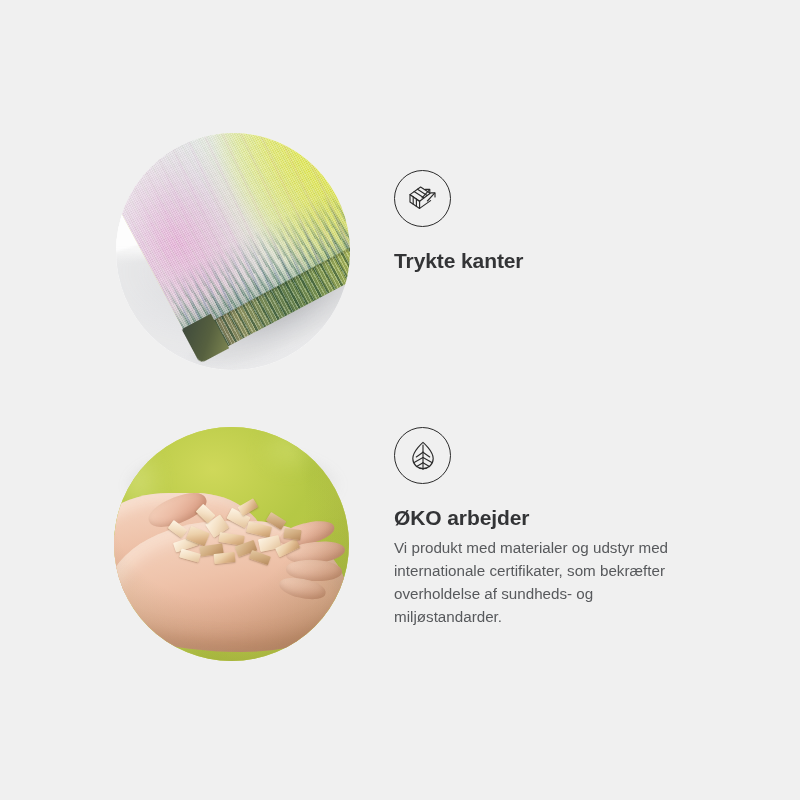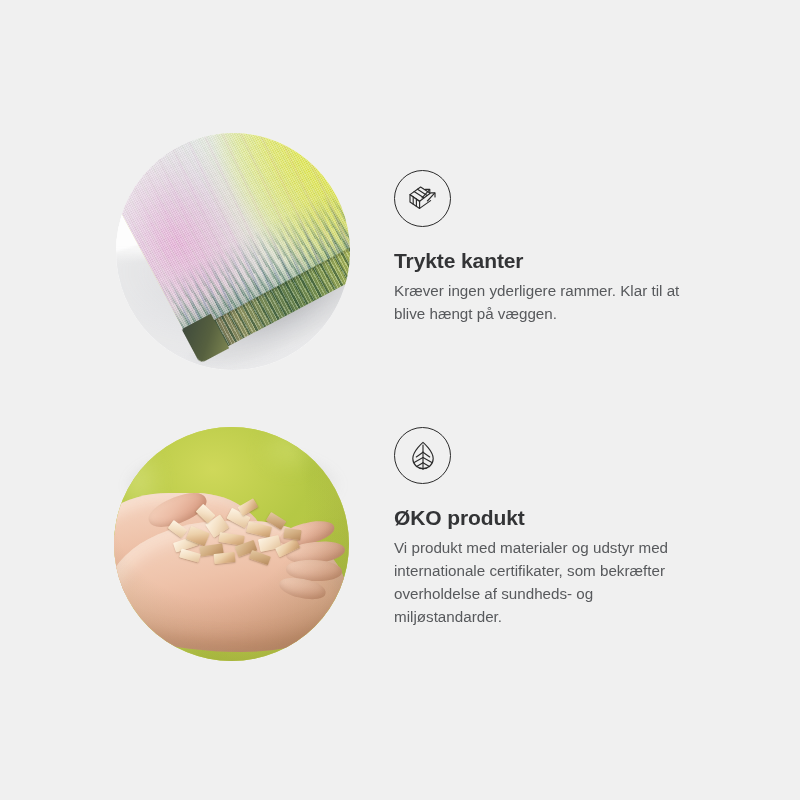--- a/index.html
+++ b/index.html
@@ -451,22 +451,20 @@
             <path d="M13.6 26.4 L24.6 18.6"></path>
 
             <path d="M16.0 15.8 L23.4 7.8"></path>
             <path d="M19.4 7.4 L23.8 7.4 L23.8 11.6"></path>
             <path d="M21.4 19.0 L28.6 11.2"></path>
             <path d="M24.8 10.8 L29.0 10.8 L29.0 15.0"></path>
           </g>
         </svg>
       </div>
       <div class="feature-title">Trykte kanter</div>
-      <div class="feature-desc">Kræver ingen yderligere rammer.  Klar til at
-blive hængt på væggen.</div>
     </div>
   </div>
 
   <div class="feature-row" id="row-2">
 
     <div class="media-wrap" id="media-2">
       <div class="photo-eco">
         <div class="grass-blur"></div>
 
         <div class="hands">
@@ -518,21 +516,21 @@
             <path d="M17 13.2 L10.3 18.0"></path>
             <path d="M17 18.6 L8.1 23.6"></path>
             <path d="M17 23.8 L10.6 27.6"></path>
 
             <path d="M17 13.2 L23.7 18.0"></path>
             <path d="M17 18.6 L25.9 23.6"></path>
             <path d="M17 23.8 L23.4 27.6"></path>
           </g>
         </svg>
       </div>
-      <div class="feature-title">ØKO produkt</div>
+      <div class="feature-title">ØKO arbejder</div>
       <div class="feature-desc">Vi produkt med materialer og udstyr med
 internationale certifikater, som bekræfter
 overholdelse af sundheds- og
 miljøstandarder.</div>
     </div>
   </div>
 
 </div>
 
 </body></html>

